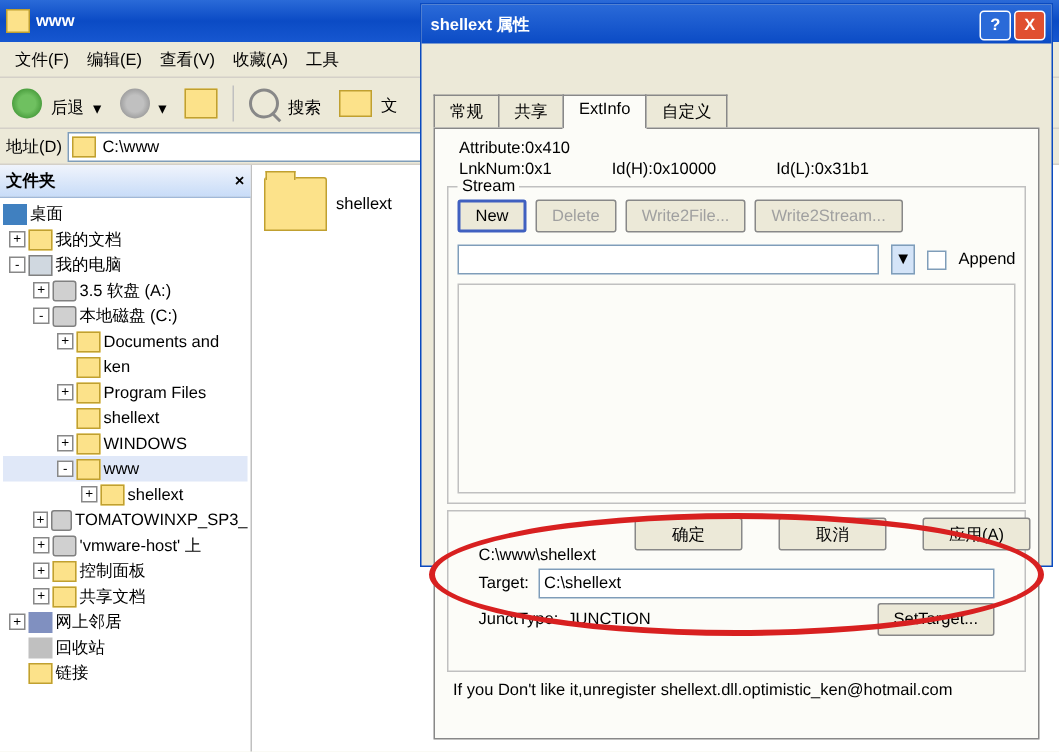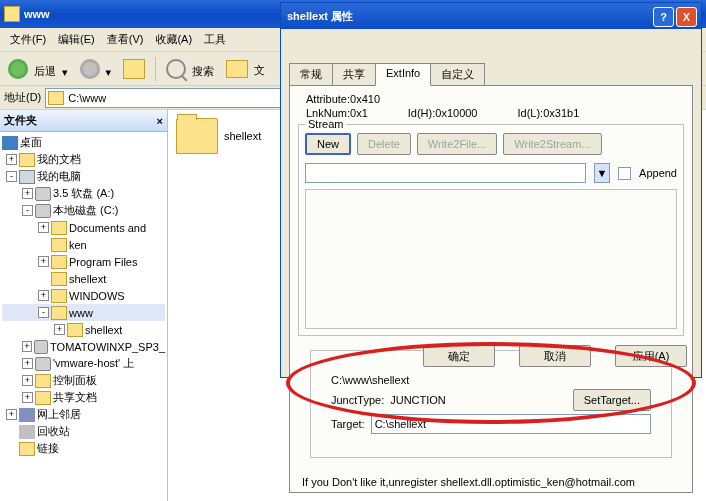--- a/index.html
+++ b/index.html
@@ -73,21 +73,21 @@
 .btn { height: 22px; padding: 0 10px; background: #ece9d8; border: 1px solid #888; border-radius: 2px; }
 .btn.disabled { color: #a0a0a0; }
 .btn.default { border: 2px solid #4060c0; }
 .stream-btns { display: flex; gap: 6px; }
 .stream-row2 { display: flex; align-items: center; gap: 8px; margin-top: 8px; }
 .combo { flex: 1; height: 20px; background: #fff; border: 1px solid #7f9db9; }
 .combo-arrow { width: 16px; height: 20px; background: #d4e4f8; border: 1px solid #7f9db9; display: flex; align-items: center; justify-content: center; }
 .checkbox { width: 13px; height: 13px; background: #fff; border: 1px solid #7f9db9; }
 .stream-content { height: 140px; border: 1px solid #c0c0c0; margin-top: 6px; background: #fcfcf8; }
 
-.junct-box { border: 1px solid #c0c0c0; margin: 14px; padding: 20px; position: relative; }
+.junct-box { border: 1px solid #c0c0c0; margin: 2px; padding: 20px; position: relative; }
 .junct-row { display: flex; align-items: center; gap: 6px; margin: 3px 0; }
 .target-input { flex: 1; height: 20px; background: #fff; border: 1px solid #7f9db9; padding: 0 3px; display: flex; align-items: center; }
 .footer-text { padding: 4px 6px; font-size: 11px; color: #000; }
 
 .dlg-buttons { position: absolute; bottom: 10px; right: 14px; display: flex; gap: 24px; }
 .dlg-buttons .btn { width: 72px; }
 
 .red-ellipse { position: absolute; border: 4px solid #d82020; border-radius: 50%; pointer-events: none; width: 410px; height: 82px; left: 286px; top: 342px; }
 </style>
 </head>
@@ -297,30 +297,30 @@
         <span>Append</span>
       </div>
       <div class="stream-content"></div>
     </div>
 
     <div class="junct-box">
       <div class="junct-row">
         <span>C:\www\shellext</span>
       </div>
       <div class="junct-row">
-        <span>JunctType:</span>
-        <span style="flex:1">JUNCTION</span>
-        <button class="btn">SetTarget...</button>
-      </div>
-      <div class="junct-row">
         <span>Target:</span>
         <div class="target-input">
           <span>C:\shellext</span>
         </div>
       </div>
+      <div class="junct-row">
+        <span>JunctType:</span>
+        <span style="flex:1">JUNCTION</span>
+        <button class="btn">SetTarget...</button>
+      </div>
     </div>
 
     <div class="footer-text">If you Don't like it,unregister shellext.dll.optimistic_ken@hotmail.com</div>
   </div>
 
   <div class="dlg-buttons">
     <button class="btn">确定</button>
     <button class="btn">取消</button>
     <button class="btn">应用(A)</button>
   </div>

